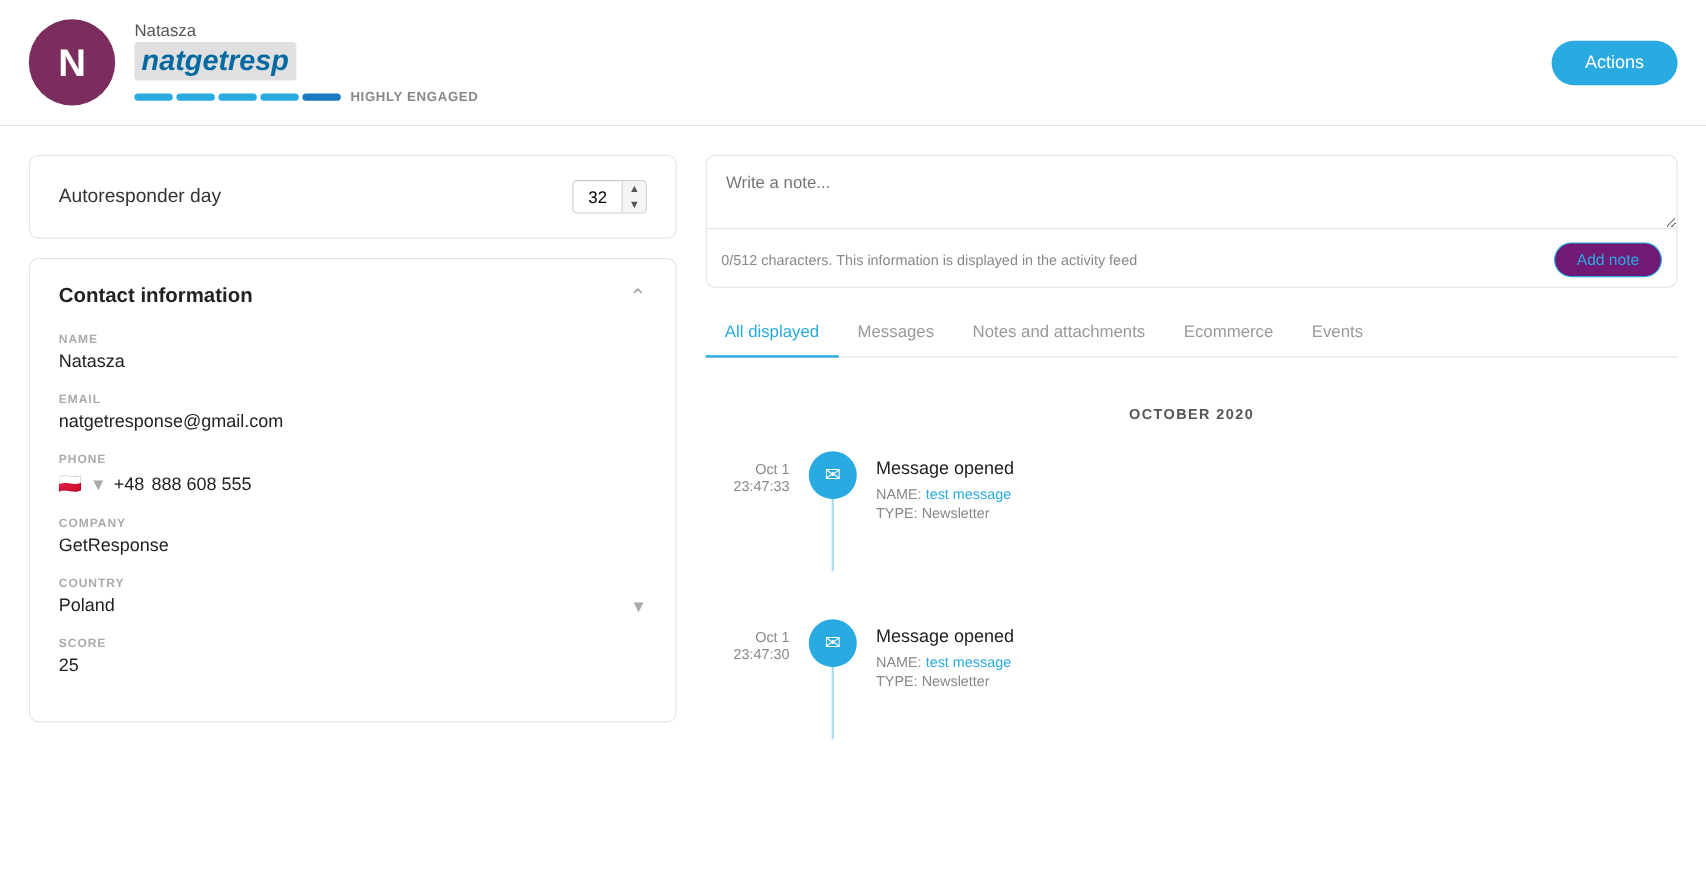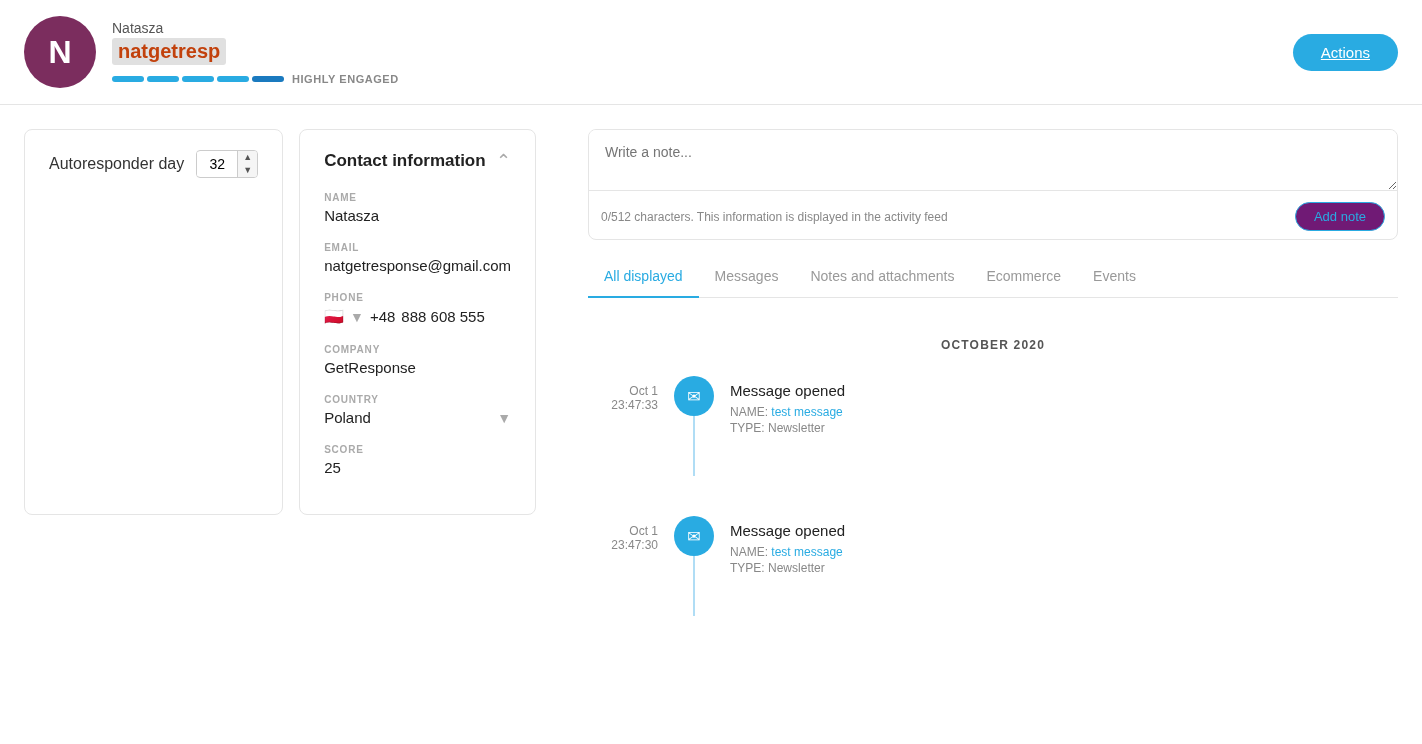--- a/index.html
+++ b/index.html
@@ -28,28 +28,29 @@
     }
     .header-info {
       margin-left: 16px;
       flex: 1;
     }
     .header-name-small {
       font-size: 14px;
       color: #555;
     }
     .header-email {
-      font-size: 20px;
+      font-size: 24px;
       font-weight: 600;
-      color: #c2410c;
+      color: #0369a1;
       background: #e0e0e0;
       border-radius: 3px;
       padding: 2px 6px;
       display: inline-block;
       margin: 2px 0;
+      font-style: italic;
     }
     .engagement-row {
       display: flex;
       align-items: center;
       margin-top: 6px;
       gap: 8px;
     }
     .engagement-bars {
       display: flex;
       gap: 3px;
@@ -68,38 +69,37 @@
     .actions-btn {
       margin-left: auto;
       background: #29abe2;
       color: #fff;
       border: none;
       border-radius: 24px;
       padding: 10px 28px;
       font-size: 15px;
       font-weight: 500;
       cursor: pointer;
-      text-decoration: underline;
     }
 
     
     .main {
       display: flex;
       gap: 0;
       padding: 24px;
       gap: 24px;
       align-items: flex-start;
     }
 
     
     .left-panel {
       width: 540px;
       flex-shrink: 0;
       display: flex;
-      flex-direction: row;
+      flex-direction: column;
       gap: 16px;
     }
 
     
     .card {
       border: 1px solid #e5e5e5;
       border-radius: 8px;
       padding: 20px 24px;
       background: #fff;
     }

